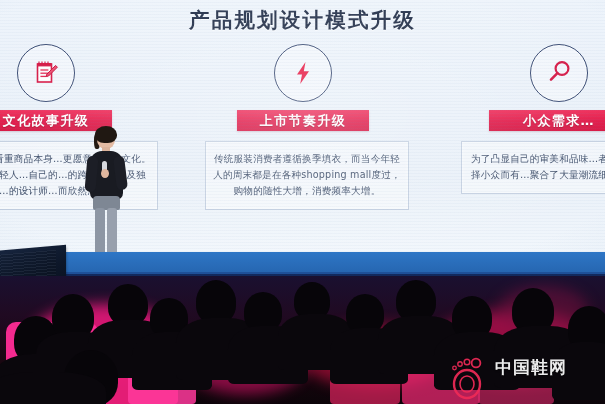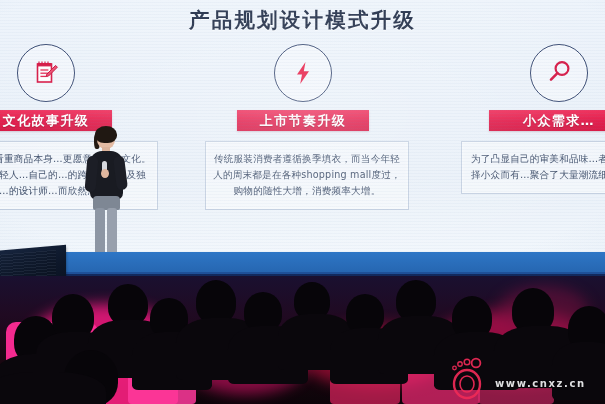--- a/index.html
+++ b/index.html
@@ -289,16 +289,16 @@
 
   <div class="watermark">
     <svg width="50" height="46" viewBox="0 0 50 46" style="position:absolute;left:0;top:2px;">
       <ellipse cx="24" cy="30" rx="13" ry="14" fill="none" stroke="#ef2a57" stroke-width="2.4"></ellipse>
       <ellipse cx="24" cy="30" rx="7" ry="8" fill="none" stroke="#ef2a57" stroke-width="1.6"></ellipse>
       <circle cx="33" cy="9" r="4.4" fill="none" stroke="#ef2a57" stroke-width="1.8"></circle>
       <circle cx="24" cy="8" r="2.8" fill="none" stroke="#ef2a57" stroke-width="1.5"></circle>
       <circle cx="17" cy="10" r="2.2" fill="none" stroke="#ef2a57" stroke-width="1.4"></circle>
       <circle cx="11.5" cy="14" r="1.8" fill="none" stroke="#ef2a57" stroke-width="1.3"></circle>
     </svg>
-    <div class="wm-url">www.cnxz.cn</div>
+    <div class="wm-text">中国鞋网</div>
   </div>
 
 </div>
 
 </body></html>

